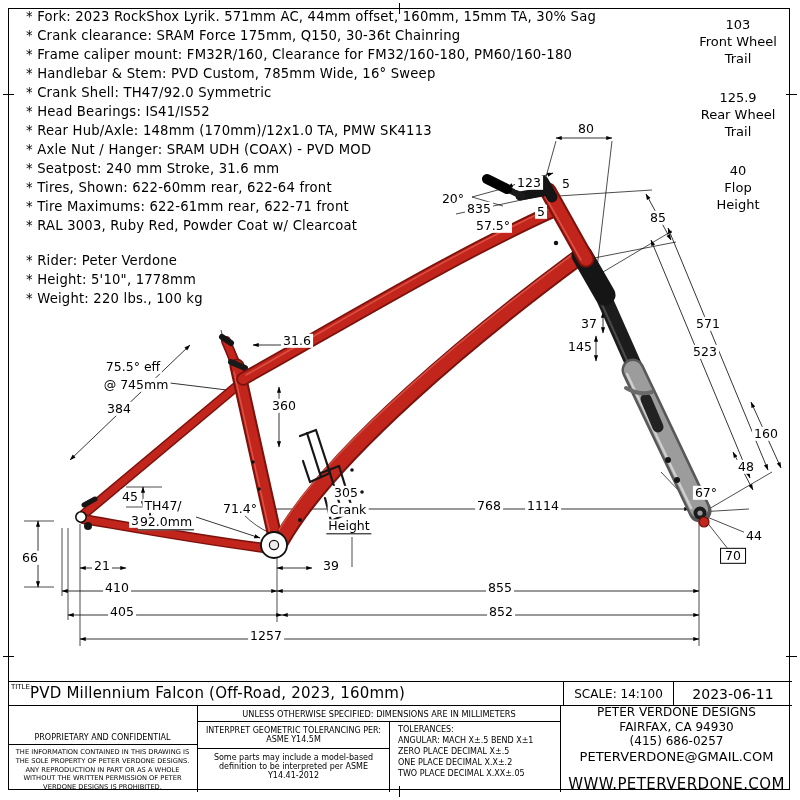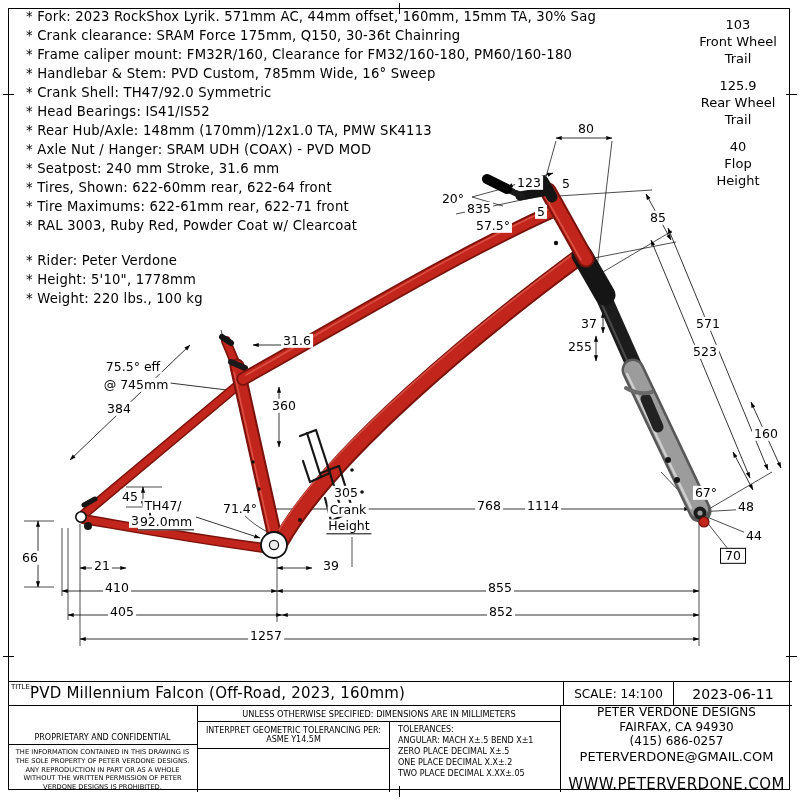--- a/index.html
+++ b/index.html
@@ -20,21 +20,21 @@
   .tube-red{stroke:var(--red);}
   .tube-hi{stroke:var(--red_hi);}
   .cage{stroke:#161616;stroke-width:2.2;fill:none;stroke-linejoin:round;}
 
   .specs{position:absolute;left:26px;top:9px;font-size:13.2px;letter-spacing:.2px;}
   .specs .spec-line{height:19px;white-space:nowrap;}
   .specs.rider{top:253px;}
 
   .trail{position:absolute;left:692px;top:16px;width:92px;text-align:center;font-size:13px;}
   .trail-line{line-height:17px;}
-  .trail-line:nth-child(3n+1){margin-top:10px;}
+  .trail-line:nth-child(3n+1){margin-top:22px;}
   .trail-line:first-child{margin-top:0;}
 
   .dim-layer{position:absolute;left:0;top:0;width:800px;height:800px;pointer-events:none;padding-left:20px;}
   .dim{
     position:absolute;transform:translate(-50%,-50%);
     font-size:12.5px;background:#fff;padding:0 2px;white-space:nowrap;line-height:1.15;
   }
   .dim-u{border-bottom:1.2px solid #000;}
   .dim-box{border:1.1px solid #000;padding:0 4px;}
 
@@ -226,28 +226,28 @@
       <span class="dim" style="left: 529px; top: 183px;">123</span>
       <span class="dim" style="left: 566px; top: 184px;">5</span>
       <span class="dim" style="left: 453px; top: 199px;">20°</span>
       <span class="dim" style="left: 479px; top: 209px;">835</span>
       <span class="dim" style="left: 493px; top: 226px;">57.5°</span>
       <span class="dim" style="left: 541px; top: 212px;">5</span>
       <span class="dim" style="left: 658px; top: 218px;">85</span>
       <span class="dim" style="left: 708px; top: 324px;">571</span>
       <span class="dim" style="left: 705px; top: 352px;">523</span>
       <span class="dim" style="left: 589px; top: 324px;">37</span>
-      <span class="dim" style="left: 580px; top: 347px;">255</span>
+      <span class="dim" style="left: 580px; top: 347px;">145</span>
       <span class="dim" style="left: 297px; top: 341px;">31.6</span>
       <span class="dim" style="left: 133px; top: 367px;">75.5° eff</span>
       <span class="dim" style="left: 136px; top: 385px;">@ 745mm</span>
       <span class="dim" style="left: 119px; top: 409px;">384</span>
       <span class="dim" style="left: 284px; top: 406px;">360</span>
       <span class="dim" style="left: 766px; top: 434px;">160</span>
-      <span class="dim" style="left: 746px; top: 467px; margin-top: 40px;">48</span>
+      <span class="dim" style="left: 746px; top: 467px;">48</span>
       <span class="dim" style="left: 130px; top: 497px;">45</span>
       <span class="dim" style="left: 139px; top: 521px;">34</span>
       <span class="dim" style="left: 163px; top: 506px;">TH47/</span>
       <span class="dim dim-u" style="left: 166px; top: 523px;">92.0mm</span>
       <span class="dim" style="left: 240px; top: 509px;">71.4°</span>
       <span class="dim" style="left: 346px; top: 493px;">305</span>
       <span class="dim" style="left: 348px; top: 510px;">Crank</span>
       <span class="dim dim-u" style="left: 349px; top: 527px;">Height</span>
       <span class="dim" style="left: 489px; top: 506px;">768</span>
       <span class="dim" style="left: 543px; top: 506px;">1114</span>
@@ -308,20 +308,21 @@
   <div class="bottom-row">
     <div class="prop-cell">
       <div class="prop-head">PROPRIETARY AND CONFIDENTIAL</div>
       <div class="prop-body">THE INFORMATION CONTAINED IN THIS DRAWING IS THE SOLE PROPERTY OF PETER VERDONE DESIGNS.  ANY REPRODUCTION IN PART OR AS A WHOLE WITHOUT THE WRITTEN PERMISSION OF PETER VERDONE DESIGNS IS PROHIBITED.</div>
     </div>
     <div class="spec-cell">
       <div class="spec-head">UNLESS OTHERWISE SPECIFIED: DIMENSIONS ARE IN MILLIMETERS</div>
       <div class="spec-cols">
         <div class="interp-col">
           <div class="interp">INTERPRET GEOMETRIC TOLERANCING PER: ASME Y14.5M</div>
+          <div class="mbd">Some parts may include a model-based definition to be interpreted per ASME Y14.41-2012</div>
         </div>
         <div class="tol-col">
           <div class="tol-label">TOLERANCES:</div>
           <div>
               <div class="tol-line">ANGULAR: MACH X±.5  BEND X±1</div>
               <div class="tol-line">ZERO PLACE DECIMAL  X±.5</div>
               <div class="tol-line">ONE PLACE DECIMAL  X.X±.2</div>
               <div class="tol-line">TWO PLACE DECIMAL  X.XX±.05</div>
             </div>
         </div>

